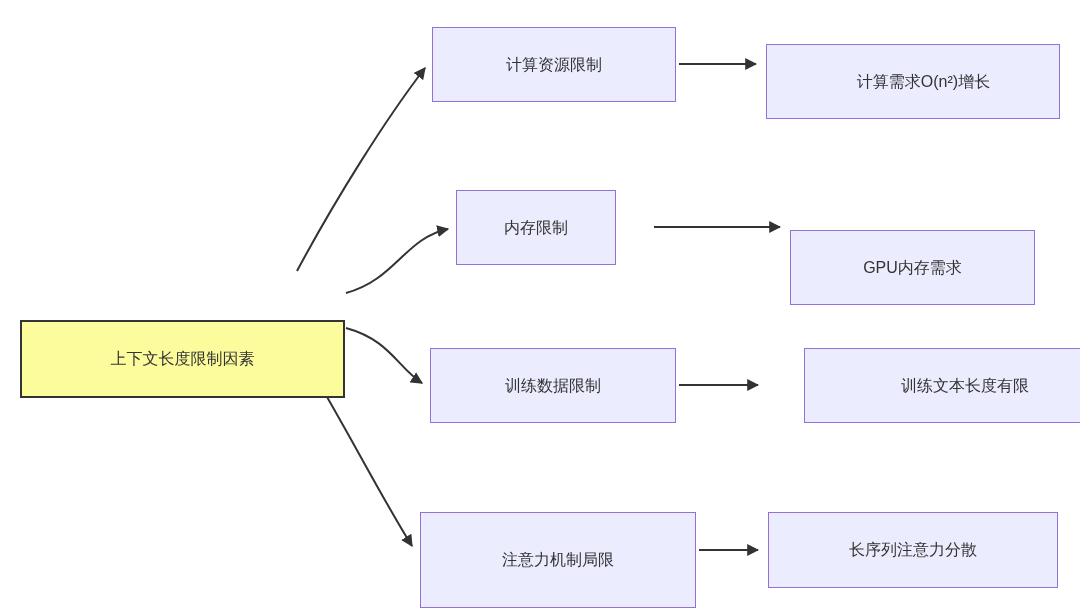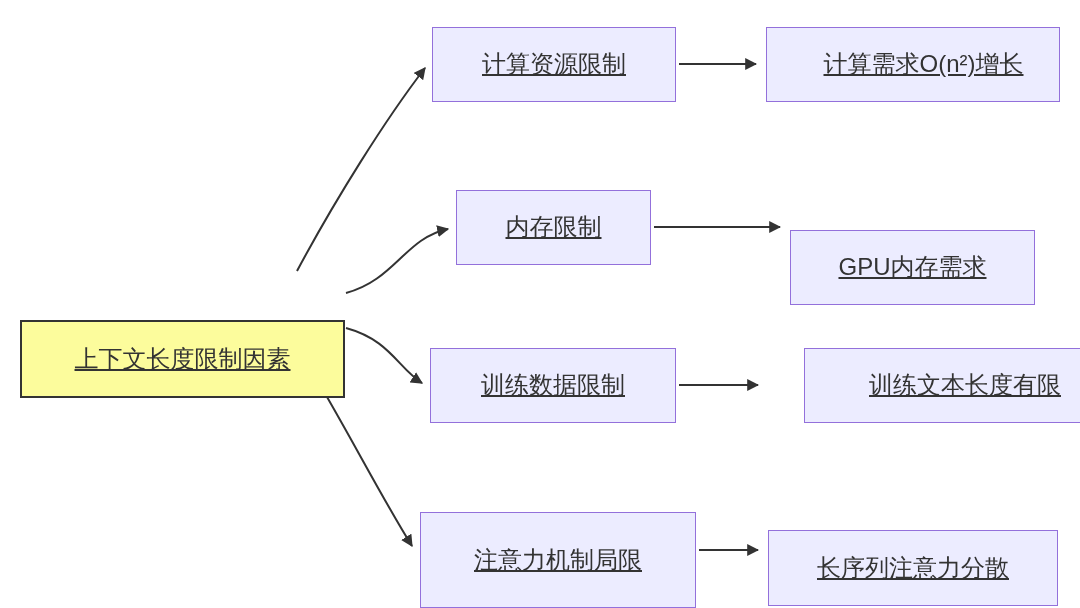--- a/index.html
+++ b/index.html
@@ -26,25 +26,24 @@
     fill: none;
     stroke: var(--arrow-color, #333333);
     stroke-width: 2px;
   }
   .node {
     position: absolute;
     box-sizing: border-box;
     display: flex;
     align-items: center;
     justify-content: center;
-    font-size: 24px;
+    font-size: 16px;
     color: var(--text-color, #333333);
     text-align: left;
     line-height: 1.2;
-    text-decoration: underline;
   }
   .node-branch {
     background: var(--node-fill, #ECECFF);
     border: 1px solid var(--node-border, #9370DB);
   }
   .node-root {
     background: var(--root-fill, #FCFC9C);
     border: 2px solid var(--root-border, #333333);
   }
 </style>
@@ -69,38 +68,38 @@
     <path class="edge" d="M 699 550 L 758 550" marker-end="url(#arrowhead)"></path>
   </svg>
 
   <div class="node node-root" style="left:20px; top:272px; width:325px; height:78px;margin-top:48px;">
     <span>上下文长度限制因素</span>
   </div>
 
   <div class="node node-branch" style="left:432px; top:27px; width:244px; height:75px;">
     <span>计算资源限制</span>
   </div>
-  <div class="node node-branch" style="left:766px; top:27px; width:294px; height:75px;padding-left:21px;">
+  <div class="node node-branch" style="left:766px; top:44px; width:294px; height:75px;padding-left:21px;">
     <span>计算需求O(n²)增长</span>
   </div>
 
-  <div class="node node-branch" style="left:456px; top:190px; width:195px; height:75px;">
+  <div class="node node-branch" style="left:456px; top:190px; width:160px; height:75px;">
     <span>内存限制</span>
   </div>
   <div class="node node-branch" style="left:790px; top:190px; width:245px; height:75px;margin-top:40px;">
     <span>GPU内存需求</span>
   </div>
 
   <div class="node node-branch" style="left:430px; top:348px; width:246px; height:75px;">
     <span>训练数据限制</span>
   </div>
   <div class="node node-branch" style="left:804px; top:348px; width:322px; height:75px;">
     <span>训练文本长度有限</span>
   </div>
 
   <div class="node node-branch" style="left:420px; top:512px; width:276px; height:96px;">
     <span>注意力机制局限</span>
   </div>
-  <div class="node node-branch" style="left:768px; top:530px; width:290px; height:76px;">
+  <div class="node node-branch" style="left:768px; top:512px; width:290px; height:76px;">
     <span>长序列注意力分散</span>
   </div>
 
 </div>
 
 </body></html>

